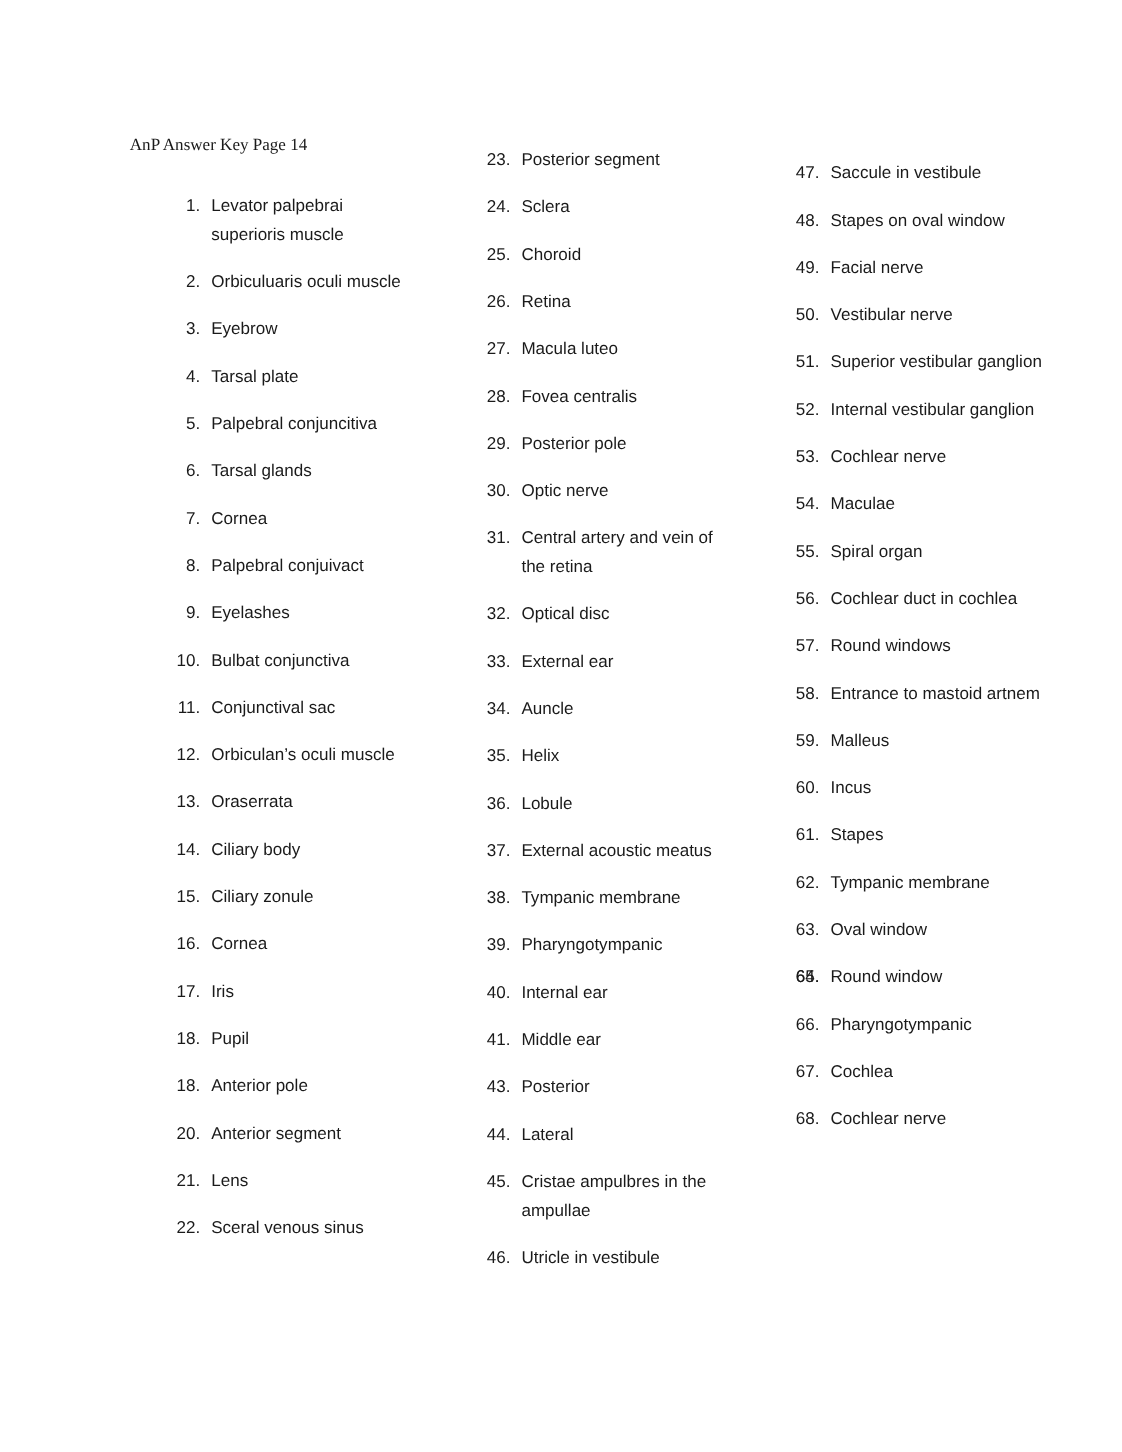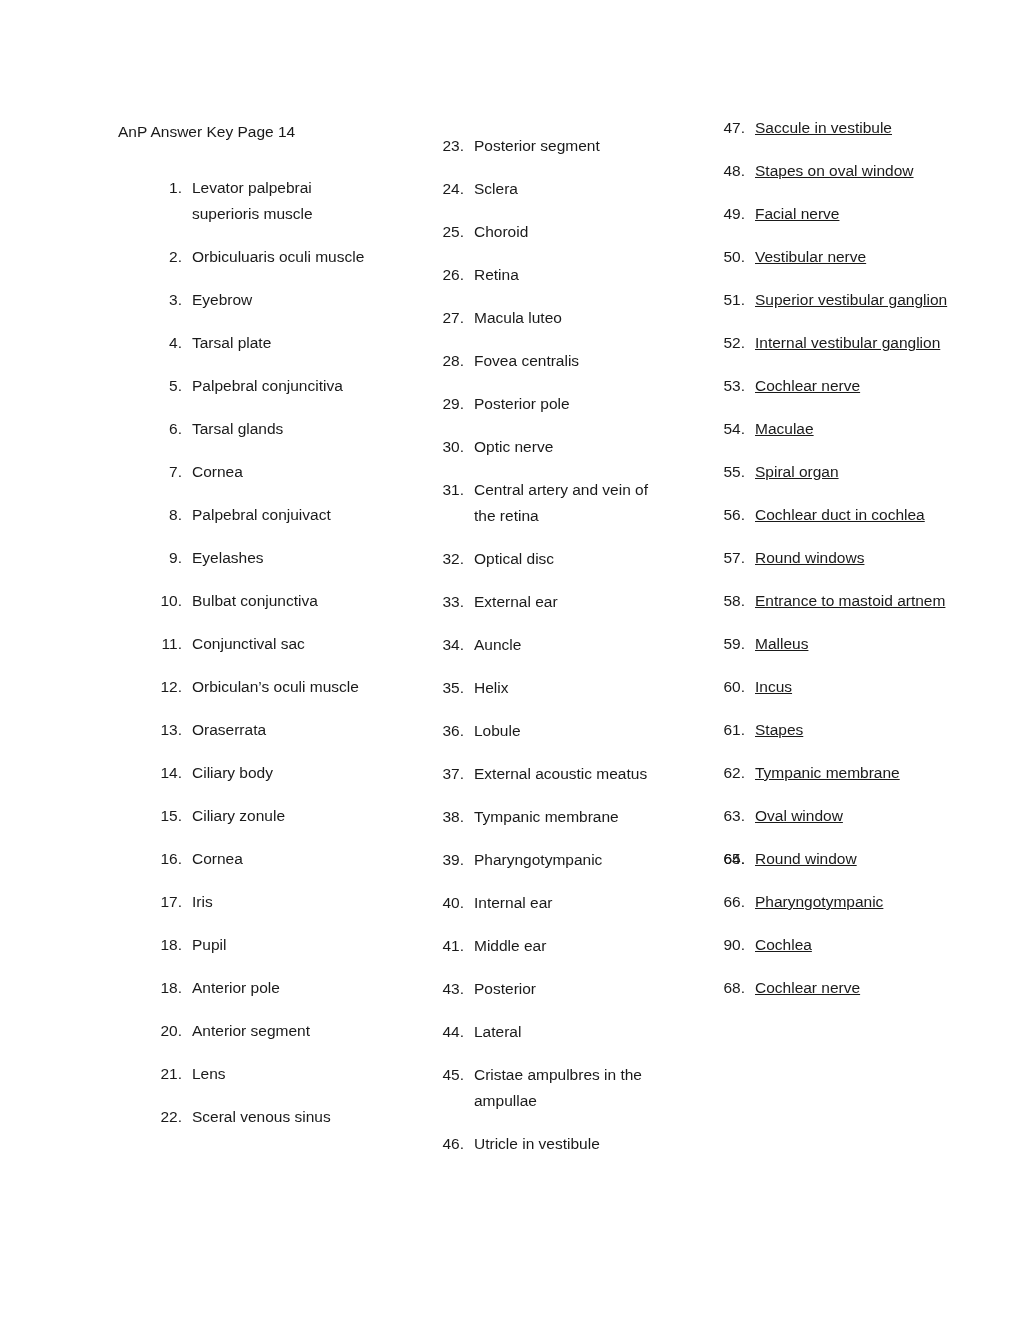--- a/index.html
+++ b/index.html
@@ -17,35 +17,36 @@
     overflow: hidden;
   }
   .doc-title {
     position: absolute;
     left: 118px;
     top: 121px;
     font-size: 15.5px;
     line-height: 22px;
     color: #1a1a1a;
     white-space: nowrap;
+    font-family: Liberation Serif, serif;
   }
   .columns {
     position: absolute;
     left: 0;
     top: 0;
     width: 1020px;
     height: 1320px;
   }
   .column {
     position: absolute;
     top: 0;
   }
   .col-1 { left: 140px; top: 163px; width: 250px; }
   .col-2 { left: 422px; top: 121px; width: 255px; }
-  .col-3 { left: 703px; top: 103px; width: 262px; text-decoration: underline; }
+  .col-3 { left: 703px; top: 133px; width: 262px; }
 
   ol.list {
     list-style: none;
     margin: 12px;
     padding: 0;
   }
   ol.list > li {
     position: relative;
     margin: 0 0 17px 0;
     padding-left: 40px;
@@ -346,21 +347,21 @@
           </li>
           <li>
             <span class="num">65.</span>
             <span class="txt">Round window</span>
           </li>
           <li>
             <span class="num">66.</span>
             <span class="txt">Pharyngotympanic</span>
           </li>
           <li>
-            <span class="num">90.</span>
+            <span class="num">67.</span>
             <span class="txt">Cochlea</span>
           </li>
           <li>
             <span class="num">68.</span>
             <span class="txt">Cochlear nerve</span>
           </li>
         </ol>
     </div>
   </div>
 

